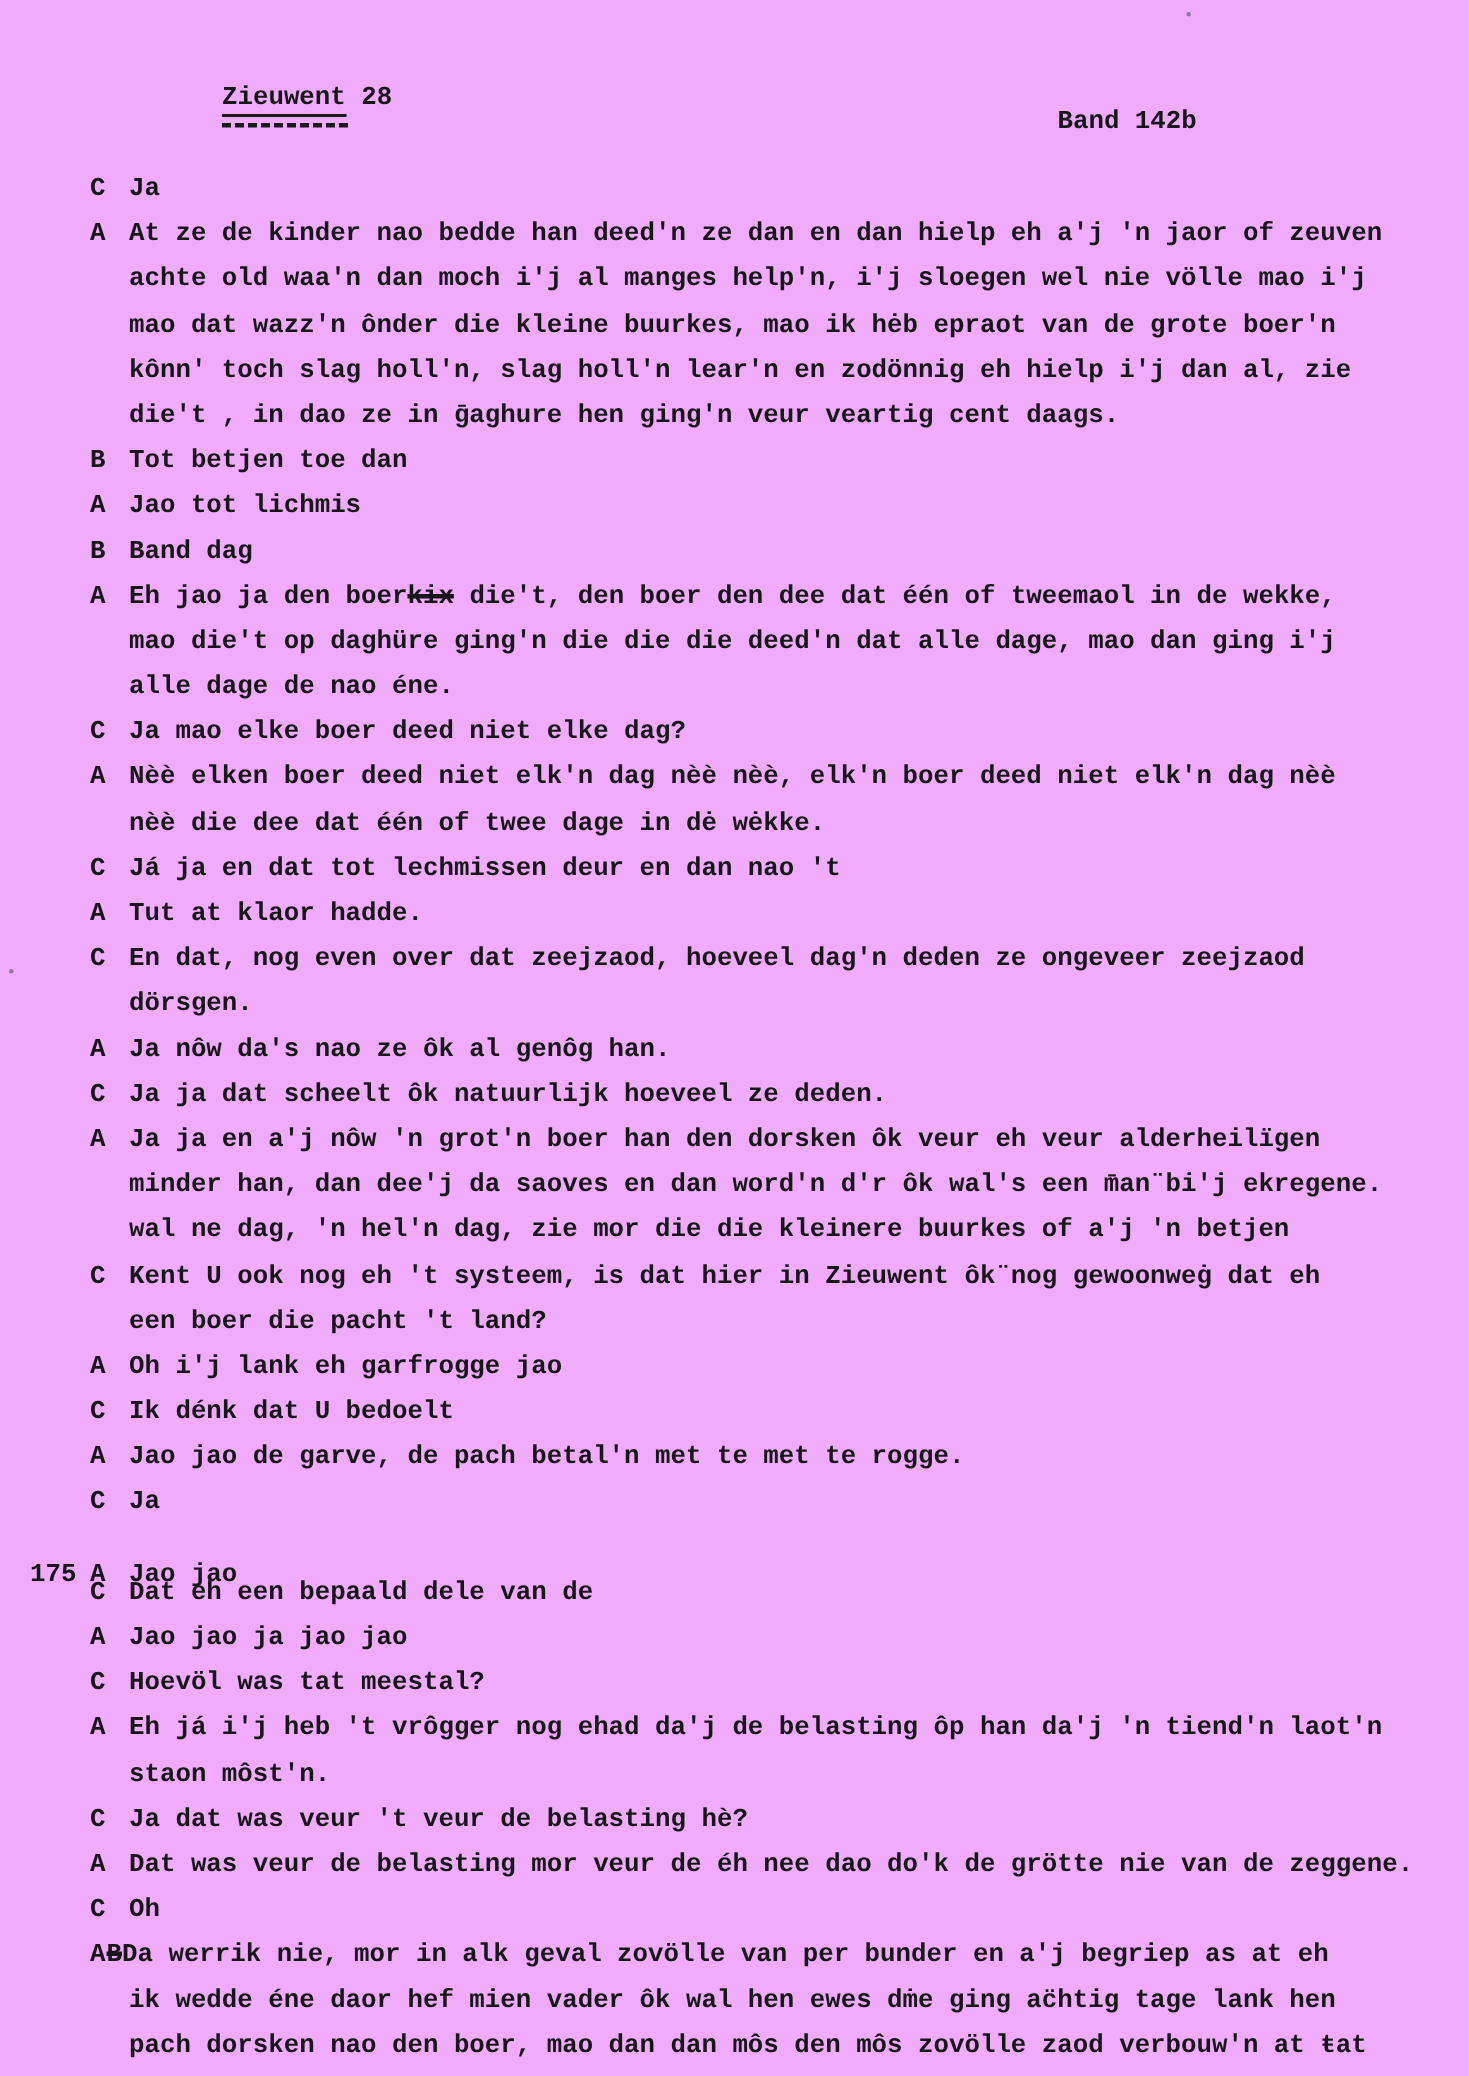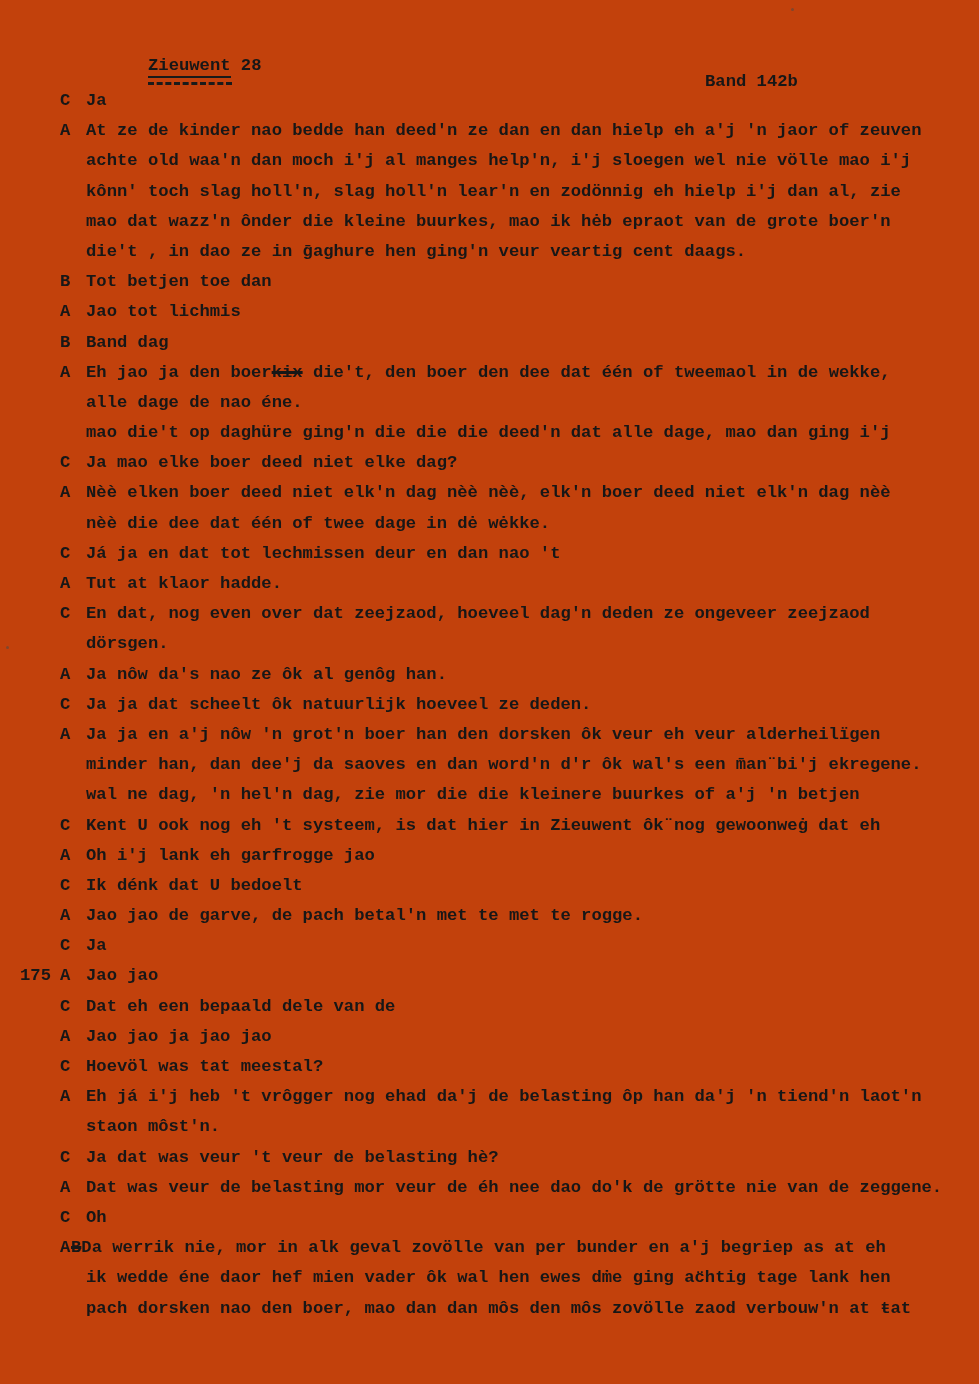--- a/index.html
+++ b/index.html
@@ -5,21 +5,21 @@
   html, body { margin: 0; padding: 0; }
   body {
     background: #e8e8e6;
     font-family: "Liberation Mono", "DejaVu Sans Mono", monospace;
   }
   .page {
     position: relative;
     width: 979px;
     height: 1384px;
     margin: 0 auto;
-    background: #c2410c;
+    background: #f0abfc;
     color: #171717;
     overflow: hidden;
     font-size: 17.2px;
     font-weight: 700;
     -webkit-font-smoothing: antialiased;
   }
   .header { position: absolute; top: 56px; left: 0; width: 100%; height: 34px; }
   .title {
     position: absolute; left: 148px; top: 0;
     white-space: pre;
@@ -32,21 +32,21 @@
   .band { position: absolute; left: 705px; top: 16px; white-space: pre; }
 
   .transcript { position: absolute; top: 86px; left: 20px; right: 4px; }
   .line {
     display: flex;
     height: 30.2px;
     line-height: 30.2px;
     white-space: pre;
     align-items: baseline;
   }
-  .num { width: 40px; flex: 0 0 40px; }
+  .num { width: 40px; flex: 0 0 40px; margin-top: 44px; }
   .sp  { width: 26px; flex: 0 0 26px; }
   .txt { flex: 1 1 auto; }
   .txt.tight { margin-left: -15px; }
   s { text-decoration: line-through; text-decoration-thickness: 2.5px; text-align: center; }
 
   .speck { position: absolute; background: #4a4a48; border-radius: 50%; opacity: .55; }
 </style>
 </head>
 <body>
 
@@ -55,42 +55,43 @@
   <div class="header">
     <div class="title"><span class="title-main">Zieuwent</span><span> 28</span></div>
     <div class="title-dashes"></div>
     <div class="band">Band 142b</div>
   </div>
 
   <div class="transcript" id="transcript">
       <div class="line"><span class="num"></span><span class="sp">C</span><span class="txt">Ja</span></div>
       <div class="line"><span class="num"></span><span class="sp">A</span><span class="txt">At ze de kinder nao bedde han deed'n ze dan en dan hielp eh a'j 'n jaor of zeuven</span></div>
       <div class="line"><span class="num"></span><span class="sp"></span><span class="txt">achte old waa'n dan moch i'j al manges help'n, i'j sloegen wel nie völle mao i'j</span></div>
+      <div class="line"><span class="num"></span><span class="sp"></span><span class="txt">mao dat wazz'n ônder die kleine buurkes, mao ik hėb epraot van de grote boer'n</span></div>
       <div class="line"><span class="num"></span><span class="sp"></span><span class="txt">kônn' toch slag holl'n, slag holl'n lear'n en zodönnig eh hielp i'j dan al, zie</span></div>
-      <div class="line"><span class="num"></span><span class="sp"></span><span class="txt">mao dat wazz'n ônder die kleine buurkes, mao ik hėb epraot van de grote boer'n</span></div>
       <div class="line"><span class="num"></span><span class="sp"></span><span class="txt">die't , in dao ze in ḡaghure hen ging'n veur veartig cent daags.</span></div>
       <div class="line"><span class="num"></span><span class="sp">B</span><span class="txt">Tot betjen toe dan</span></div>
       <div class="line"><span class="num"></span><span class="sp">A</span><span class="txt">Jao tot lichmis</span></div>
       <div class="line"><span class="num"></span><span class="sp">B</span><span class="txt">Band dag</span></div>
       <div class="line"><span class="num"></span><span class="sp">A</span><span class="txt">Eh jao ja den boer<s>kix</s> die't, den boer den dee dat één of tweemaol in de wekke,</span></div>
+      <div class="line"><span class="num"></span><span class="sp"></span><span class="txt">mao die't op daghüre ging'n die die die deed'n dat alle dage, mao dan ging i'j</span></div>
       <div class="line"><span class="num"></span><span class="sp"></span><span class="txt">alle dage de nao éne.</span></div>
-      <div class="line"><span class="num"></span><span class="sp"></span><span class="txt">mao die't op daghüre ging'n die die die deed'n dat alle dage, mao dan ging i'j</span></div>
       <div class="line"><span class="num"></span><span class="sp">C</span><span class="txt">Ja mao elke boer deed niet elke dag?</span></div>
       <div class="line"><span class="num"></span><span class="sp">A</span><span class="txt">Nèè elken boer deed niet elk'n dag nèè nèè, elk'n boer deed niet elk'n dag nèè</span></div>
       <div class="line"><span class="num"></span><span class="sp"></span><span class="txt">nèè die dee dat één of twee dage in dė wėkke.</span></div>
       <div class="line"><span class="num"></span><span class="sp">C</span><span class="txt">Já ja en dat tot lechmissen deur en dan nao 't</span></div>
       <div class="line"><span class="num"></span><span class="sp">A</span><span class="txt">Tut at klaor hadde.</span></div>
       <div class="line"><span class="num"></span><span class="sp">C</span><span class="txt">En dat, nog even over dat zeejzaod, hoeveel dag'n deden ze ongeveer zeejzaod</span></div>
       <div class="line"><span class="num"></span><span class="sp"></span><span class="txt">dörsgen.</span></div>
       <div class="line"><span class="num"></span><span class="sp">A</span><span class="txt">Ja nôw da's nao ze ôk al genôg han.</span></div>
       <div class="line"><span class="num"></span><span class="sp">C</span><span class="txt">Ja ja dat scheelt ôk natuurlijk hoeveel ze deden.</span></div>
       <div class="line"><span class="num"></span><span class="sp">A</span><span class="txt">Ja ja en a'j nôw 'n grot'n boer han den dorsken ôk veur eh veur alderheilïgen</span></div>
       <div class="line"><span class="num"></span><span class="sp"></span><span class="txt">minder han, dan dee'j da saoves en dan word'n d'r ôk wal's een m̄an¨bi'j ekregene.</span></div>
       <div class="line"><span class="num"></span><span class="sp"></span><span class="txt">wal ne dag, 'n hel'n dag, zie mor die die kleinere buurkes of a'j 'n betjen</span></div>
       <div class="line"><span class="num"></span><span class="sp">C</span><span class="txt">Kent U ook nog eh 't systeem, is dat hier in Zieuwent ôk¨nog gewoonweġ dat eh</span></div>
+      <div class="line"><span class="num"></span><span class="sp"></span><span class="txt">een boer die pacht 't land?</span></div>
       <div class="line"><span class="num"></span><span class="sp">A</span><span class="txt">Oh i'j lank eh garfrogge jao</span></div>
       <div class="line"><span class="num"></span><span class="sp">C</span><span class="txt">Ik dénk dat U bedoelt</span></div>
       <div class="line"><span class="num"></span><span class="sp">A</span><span class="txt">Jao jao de garve, de pach betal'n met te met te rogge.</span></div>
       <div class="line"><span class="num"></span><span class="sp">C</span><span class="txt">Ja</span></div>
       <div class="line"><span class="num">175</span><span class="sp">A</span><span class="txt">Jao jao</span></div>
       <div class="line"><span class="num"></span><span class="sp">C</span><span class="txt">Dat eh een bepaald dele van de</span></div>
       <div class="line"><span class="num"></span><span class="sp">A</span><span class="txt">Jao jao ja jao jao</span></div>
       <div class="line"><span class="num"></span><span class="sp">C</span><span class="txt">Hoevöl was tat meestal?</span></div>
       <div class="line"><span class="num"></span><span class="sp">A</span><span class="txt">Eh já i'j heb 't vrôgger nog ehad da'j de belasting ôp han da'j 'n tiend'n laot'n</span></div>
       <div class="line"><span class="num"></span><span class="sp"></span><span class="txt">staon môst'n.</span></div>

